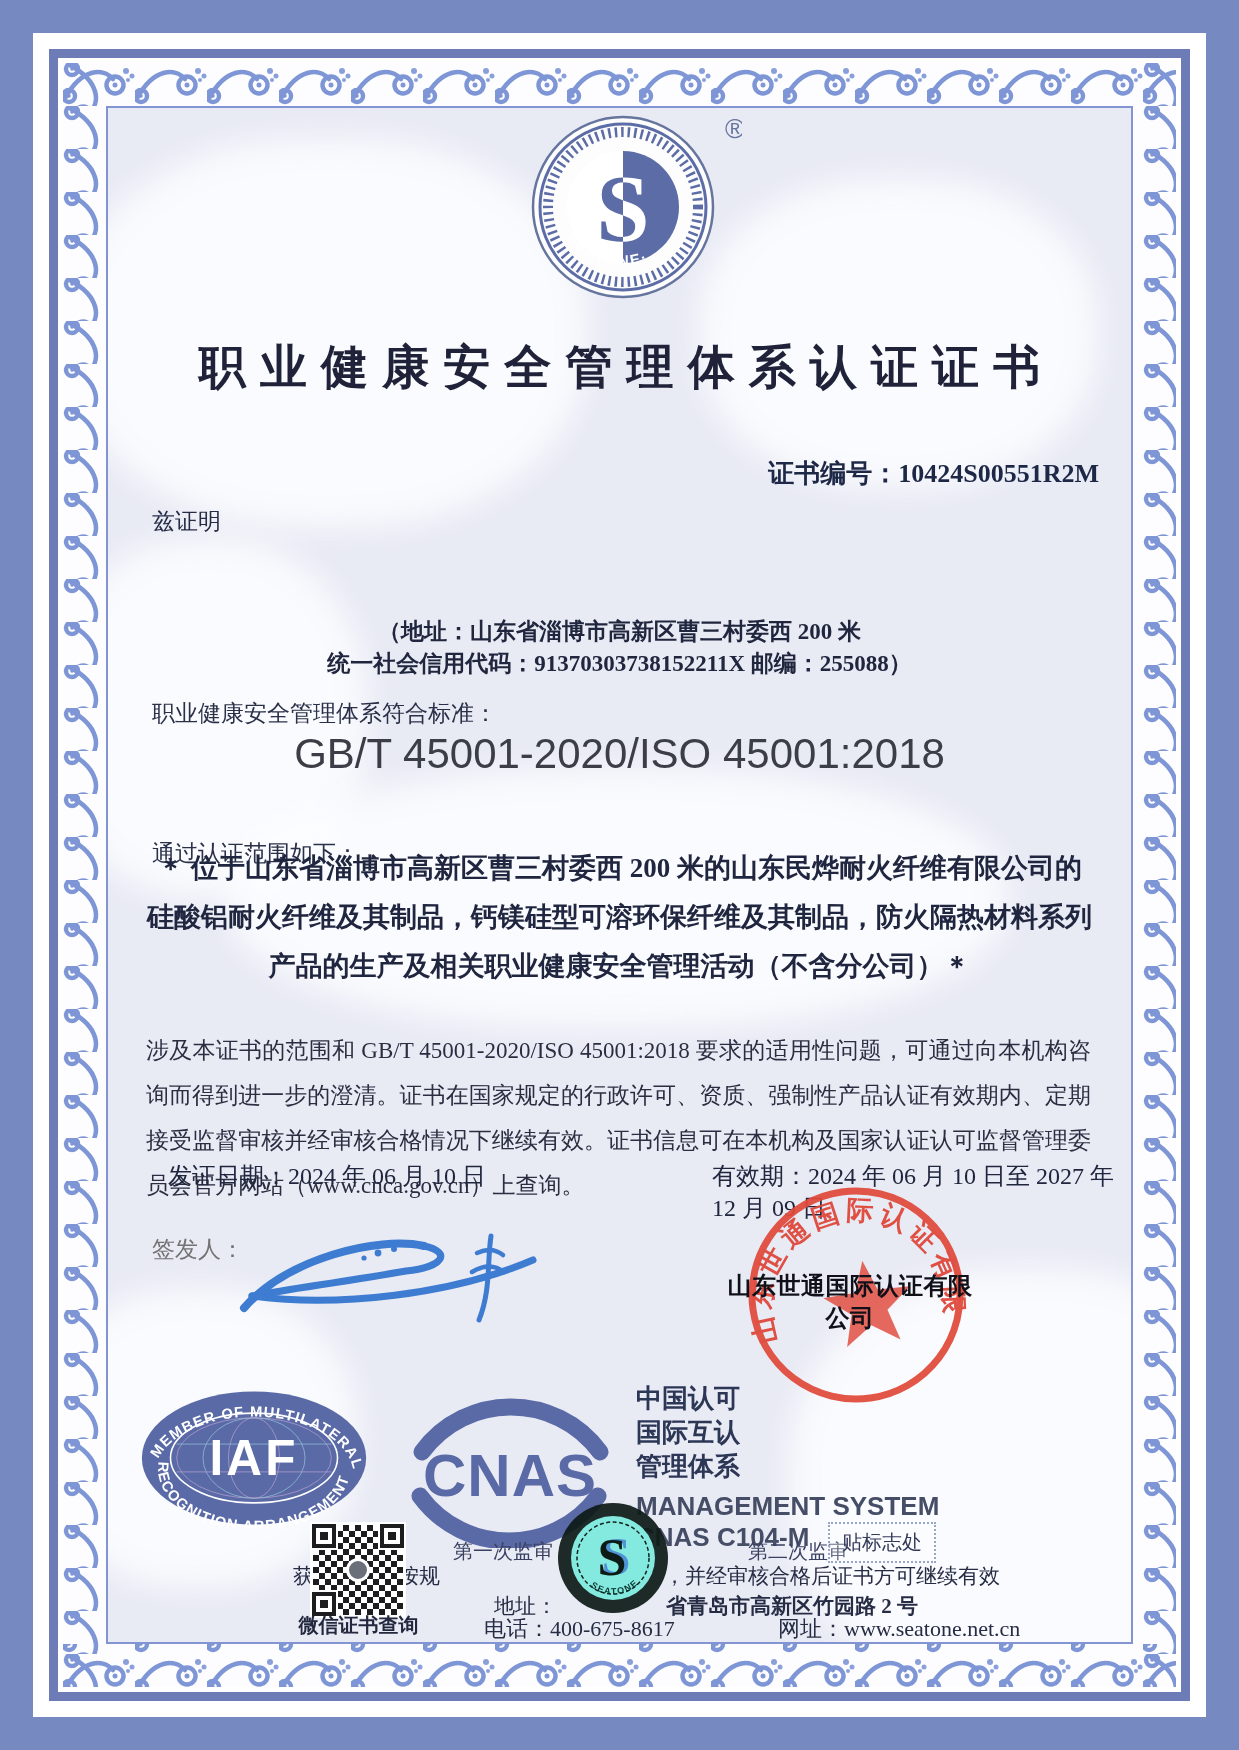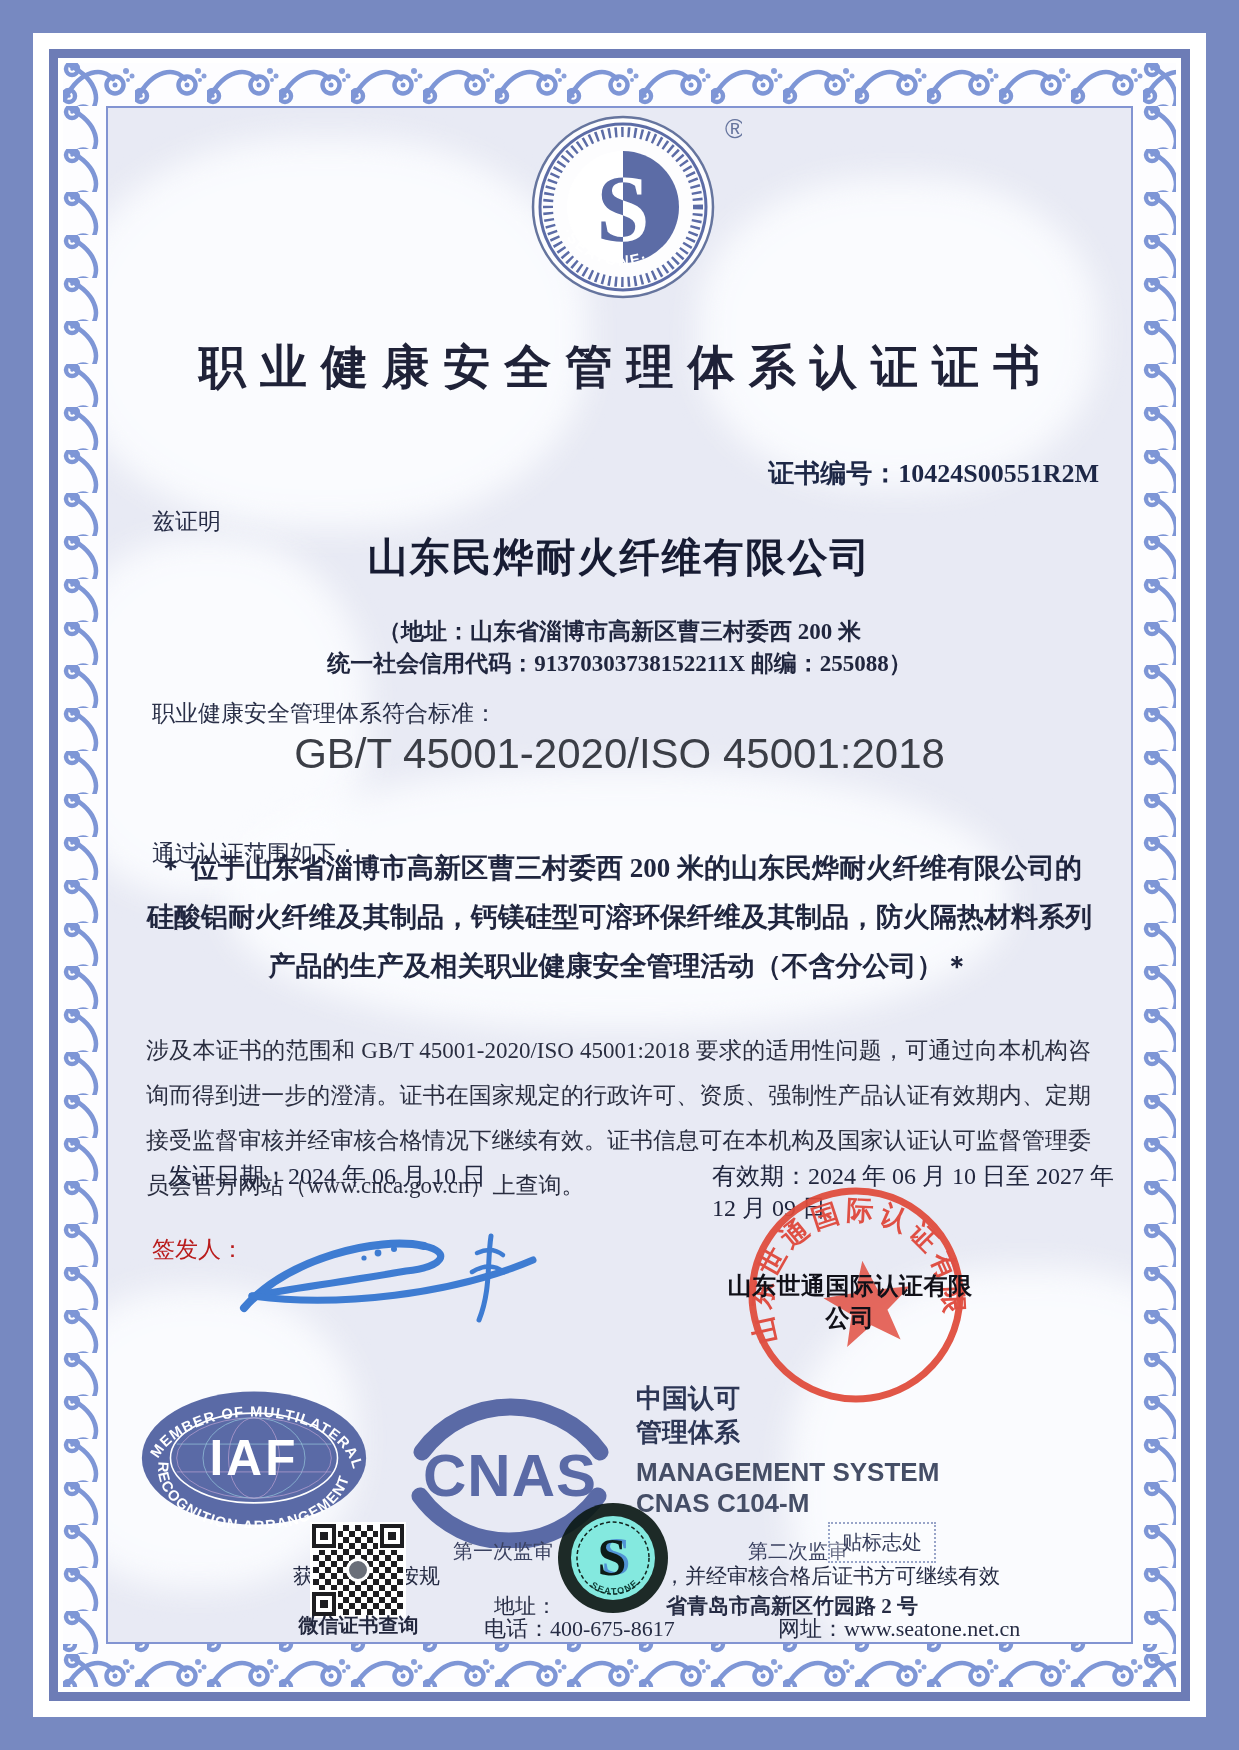--- a/index.html
+++ b/index.html
@@ -23,21 +23,21 @@
   .addr{font-size:23px;font-weight:700;color:#20263e;}
   .addr1{top:508px;} .addr2{top:540px;}
   .lbl{left:44px;font-size:23px;color:#2a3048;}
   .stdlbl{top:590px;} .scopelbl{top:690px;margin-top:40px;}
   .stdval{top:622px;font-family:"Liberation Sans",sans-serif;font-size:42px;color:#3b3e46;}
   .scope{top:736px;left:36px;right:36px;text-align:center;font-size:27px;font-weight:700;
          line-height:49px;color:#20263f;}
   .clarify{top:920px;left:38px;right:40px;font-size:23px;line-height:45px;text-align:justify;color:#2a2e40;}
   .dateline{top:1052px;font-size:24px;color:#20263e;margin-left:16px;}
   .issued{left:44px;} .valid{left:588px;}
-  .signer{top:1126px;left:44px;font-size:23px;color:#b91c1c;}
+  .signer{top:1126px;left:44px;font-size:23px;color:#737373;}
   .sig{top:1112px;left:120px;width:330px;height:122px;z-index:3;}
 
   .stamp{top:1072px;left:633px;width:230px;height:230px;z-index:4;transform:rotate(-8deg);opacity:.93;}
   .issuer{top:1162px;left:614px;width:256px;text-align:center;font-size:24px;font-weight:600;
           color:#101018;z-index:5;letter-spacing:.5px;}
 
   .iaf{top:1280px;left:30px;width:232px;height:140px;z-index:2;}
   .cnas{top:1290px;left:297px;width:210px;height:150px;z-index:2;}
   .accr{top:1274px;left:528px;z-index:2;}
   .accr .cjk{font-size:26px;line-height:34px;color:#2c3655;font-weight:600;}
@@ -149,21 +149,20 @@
       </defs>
       <text font-size="15" font-weight="bold" fill="#ffffff" letter-spacing="2" font-family="Liberation Sans, sans-serif">
         <textPath href="#logoBottomArc" startOffset="8%">·SEATONE·</textPath>
       </text>
       <text x="197" y="30" font-size="27" fill="#66759e" font-family="Liberation Sans, sans-serif">®</text>
     </svg>
 
     <div class="abs ctr title">职业健康安全管理体系认证证书</div>
     <div class="abs certno">证书编号：10424S00551R2M</div>
     <div class="abs intro">兹证明</div>
-    <div class="abs ctr company">山东民烨耐火纤维有限公司</div>
     <div class="abs ctr addr addr1">（地址：山东省淄博市高新区曹三村委西 200 米</div>
     <div class="abs ctr addr addr2">统一社会信用代码：91370303738152211X 邮编：255088）</div>
 
     <div class="abs lbl stdlbl">职业健康安全管理体系符合标准：</div>
     <div class="abs ctr stdval">GB/T 45001-2020/ISO 45001:2018</div>
 
     <div class="abs lbl scopelbl">通过认证范围如下：</div>
     <div class="abs scope">＊ 位于山东省淄博市高新区曹三村委西 200 米的山东民烨耐火纤维有限公司的硅酸铝耐火纤维及其制品，钙镁硅型可溶环保纤维及其制品，防火隔热材料系列产品的生产及相关职业健康安全管理活动（不含分公司）＊</div>
 
     <div class="abs clarify">涉及本证书的范围和 GB/T 45001-2020/ISO 45001:2018 要求的适用性问题，可通过向本机构咨询而得到进一步的澄清。证书在国家规定的行政许可、资质、强制性产品认证有效期内、定期接受监督审核并经审核合格情况下继续有效。证书信息可在本机构及国家认证认可监督管理委员会官方网站（www.cnca.gov.cn）上查询。</div>
@@ -227,20 +226,21 @@
     <svg class="abs cnas" viewBox="0 0 208 150">
       <g fill="none" stroke="#5a6aa6" stroke-linecap="round">
         <path d="M16,54 C60,-6 150,-6 194,54" stroke-width="17"></path>
         <path d="M14,98 C58,158 148,158 192,98" stroke-width="17"></path>
       </g>
       <text x="104" y="98" text-anchor="middle" font-size="60" font-weight="bold" fill="#5a6aa6" letter-spacing="1" font-family="Liberation Sans, sans-serif">CNAS</text>
     </svg>
 
     <div class="abs accr">
       <div class="cjk">中国认可</div>
+      <div class="cjk">国际互认</div>
       <div class="cjk">管理体系</div>
       <div class="en en1">MANAGEMENT SYSTEM</div>
       <div class="en">CNAS C104-M</div>
     </div>
 
     <div class="abs qr">
       <div class="finder f-tl">
           <span></span>
         </div>
       <div class="finder f-tr">

